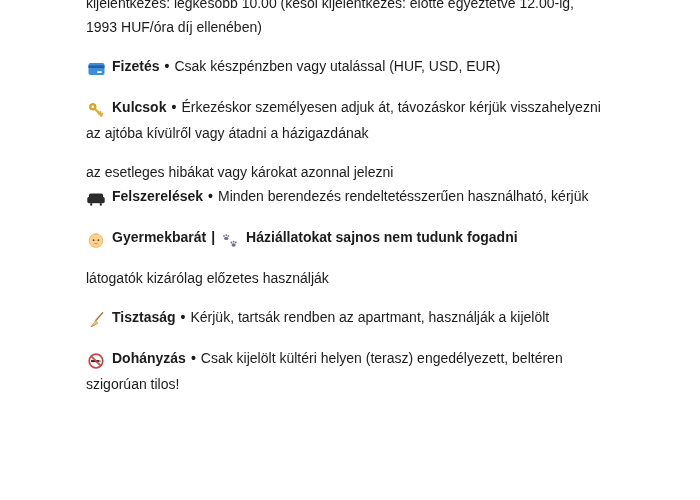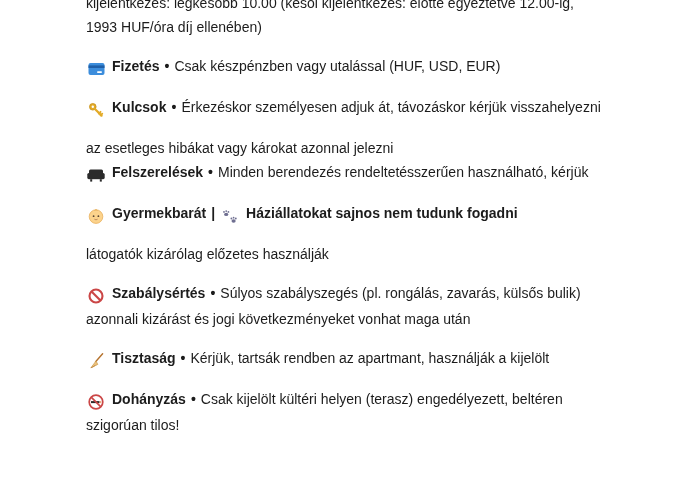--- a/index.html
+++ b/index.html
@@ -59,20 +59,21 @@
               <rect x="9" y="9.2" width="5" height="1.8" rx="0.9" fill="#ffffff"></rect>
             </svg></span><b>Fizetés</b><span class="sep">•</span><span>Csak készpénzben vagy utalással (HUF, USD, EUR)</span></div>
       </div>
       <div class="rule">
         <div class="line"><span class="icon"><svg width="16" height="16" viewBox="0 0 16 16">
               <circle cx="4.8" cy="4.8" r="3.3" fill="#e3ab28" stroke="#c6901a" stroke-width="0.8"></circle>
               <circle cx="4.8" cy="4.8" r="1.2" fill="#ffffff"></circle>
               <path d="M7.2 7.2 L13.6 13.6" stroke="#e3ab28" stroke-width="2.2" stroke-linecap="round"></path>
               <path d="M10.8 11.6 L12.6 9.8 M12.6 13.4 L14.3 11.7" stroke="#e3ab28" stroke-width="1.8" stroke-linecap="round"></path>
             </svg></span><b>Kulcsok</b><span class="sep">•</span><span>Érkezéskor személyesen adjuk át, távozáskor kérjük visszahelyezni</span></div>
+        <div class="line">az ajtóba kívülről vagy átadni a házigazdának</div>
       </div>
       <div class="rule">
         <div class="line">az esetleges hibákat vagy károkat azonnal jelezni</div>
         <div class="line"><span class="icon"><svg width="18" height="14" viewBox="0 0 18 14">
               <rect x="2" y="1.5" width="14" height="6" rx="1.5" fill="#2b2b2b"></rect>
               <rect x="0.3" y="5" width="3.6" height="6.2" rx="1.6" fill="#2b2b2b"></rect>
               <rect x="14.1" y="5" width="3.6" height="6.2" rx="1.6" fill="#2b2b2b"></rect>
               <rect x="2.6" y="7" width="12.8" height="4.2" fill="#2b2b2b"></rect>
               <rect x="3.2" y="11.2" width="2" height="2.4" fill="#2b2b2b"></rect>
               <rect x="12.8" y="11.2" width="2" height="2.4" fill="#2b2b2b"></rect>
@@ -95,27 +96,20 @@
               <circle cx="11.6" cy="8.7" r="0.9"></circle>
               <circle cx="13.8" cy="9.5" r="0.9"></circle>
             </svg></span><b>Háziállatokat sajnos nem tudunk fogadni</b></div>
       </div>
       <div class="rule">
         <div class="line">látogatók kizárólag előzetes használják</div>
       </div>
       <div class="rule">
       </div>
       <div class="rule">
-        <div class="line"><span class="icon"><svg width="16" height="16" viewBox="0 0 16 16">
-              <circle cx="8" cy="8" r="6.5" fill="none" stroke="#cb4747" stroke-width="2.1"></circle>
-              <line x1="3.5" y1="3.5" x2="12.5" y2="12.5" stroke="#cb4747" stroke-width="2.1"></line>
-            </svg></span><b>Szabálysértés</b><span class="sep">•</span><span>Súlyos szabályszegés (pl. rongálás, zavarás, külsős bulik)</span></div>
-        <div class="line">azonnali kizárást és jogi következményeket vonhat maga után</div>
-      </div>
-      <div class="rule">
         <div class="line"><span class="icon"><svg width="15" height="16" viewBox="0 0 15 16">
               <line x1="13.6" y1="0.8" x2="6.6" y2="8.8" stroke="#b5722d" stroke-width="1.4" stroke-linecap="round"></line>
               <path d="M7 8 L1.8 14.9 L8.8 11.4 Z" fill="#ecc27d" stroke="#c99a4e" stroke-width="0.7"></path>
               <path d="M2.2 14.6 Q4.4 14 6.2 12.3" stroke="#b5722d" stroke-width="0.6" fill="none"></path>
             </svg></span><b>Tisztaság</b><span class="sep">•</span><span>Kérjük, tartsák rendben az apartmant, használják a kijelölt</span></div>
       </div>
       <div class="rule">
         <div class="line"><span class="icon"><svg width="16" height="16" viewBox="0 0 16 16">
               <circle cx="8" cy="8" r="6.8" fill="#ffffff" stroke="#cb4747" stroke-width="1.7"></circle>
               <rect x="3" y="7.1" width="8.6" height="2" fill="#2b2b2b"></rect>

